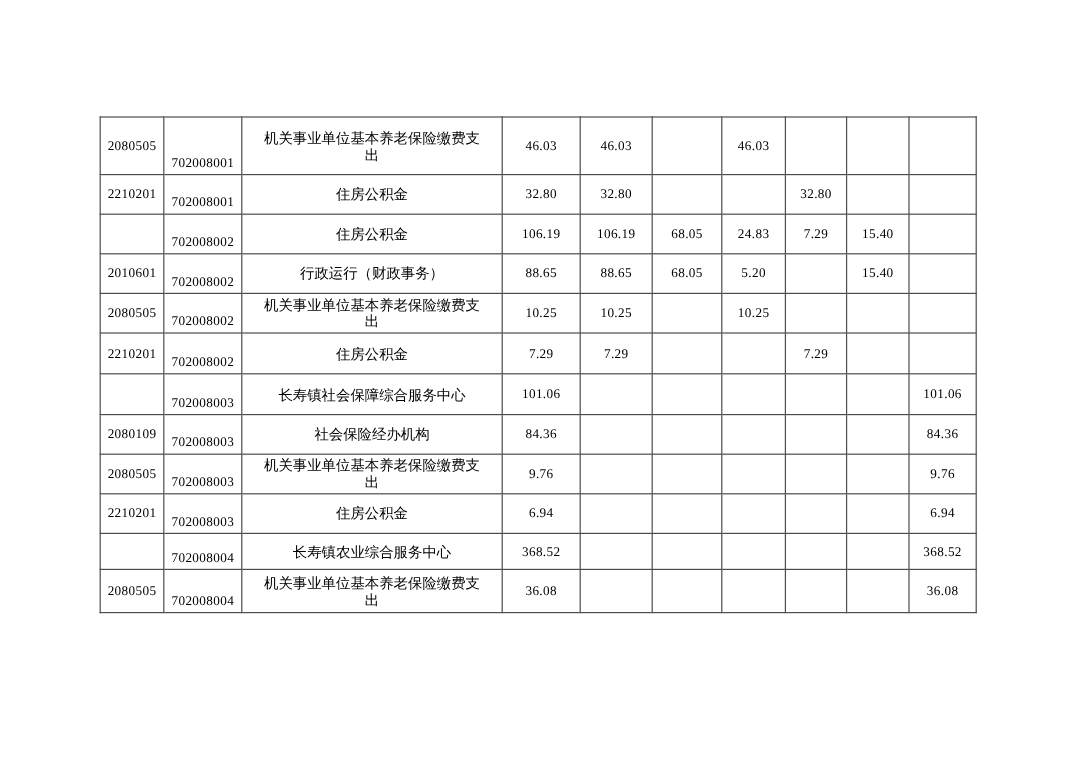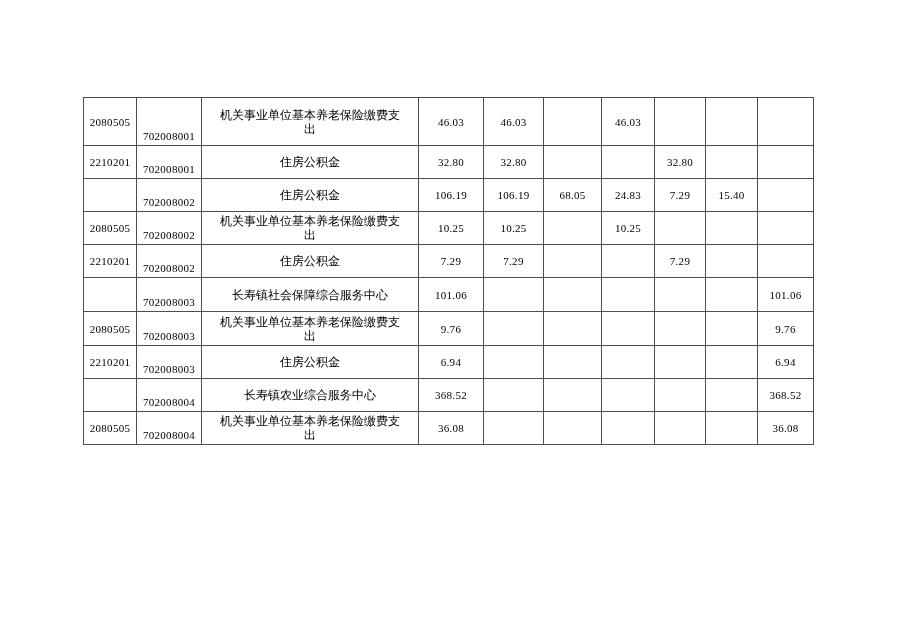--- a/index.html
+++ b/index.html
@@ -99,20 +99,32 @@
           <td class="col-3">住房公积金</td>
           <td class="col-4">106.19</td>
           <td class="col-5">106.19</td>
           <td class="col-6">68.05</td>
           <td class="col-7">24.83</td>
           <td class="col-8">7.29</td>
           <td class="col-9">15.40</td>
           <td class="col-10"></td>
         </tr>
         <tr>
+          <td class="col-1">2010601</td>
+          <td class="col-2">702008002</td>
+          <td class="col-3">行政运行（财政事务）</td>
+          <td class="col-4">88.65</td>
+          <td class="col-5">88.65</td>
+          <td class="col-6">68.05</td>
+          <td class="col-7">5.20</td>
+          <td class="col-8"></td>
+          <td class="col-9">15.40</td>
+          <td class="col-10"></td>
+        </tr>
+        <tr>
           <td class="col-1">2080505</td>
           <td class="col-2">702008002</td>
           <td class="col-3">机关事业单位基本养老保险缴费支出</td>
           <td class="col-4">10.25</td>
           <td class="col-5">10.25</td>
           <td class="col-6"></td>
           <td class="col-7">10.25</td>
           <td class="col-8"></td>
           <td class="col-9"></td>
           <td class="col-10"></td>
@@ -133,20 +145,32 @@
           <td class="col-1"></td>
           <td class="col-2">702008003</td>
           <td class="col-3">长寿镇社会保障综合服务中心</td>
           <td class="col-4">101.06</td>
           <td class="col-5"></td>
           <td class="col-6"></td>
           <td class="col-7"></td>
           <td class="col-8"></td>
           <td class="col-9"></td>
           <td class="col-10">101.06</td>
+        </tr>
+        <tr>
+          <td class="col-1">2080109</td>
+          <td class="col-2">702008003</td>
+          <td class="col-3">社会保险经办机构</td>
+          <td class="col-4">84.36</td>
+          <td class="col-5"></td>
+          <td class="col-6"></td>
+          <td class="col-7"></td>
+          <td class="col-8"></td>
+          <td class="col-9"></td>
+          <td class="col-10">84.36</td>
         </tr>
         <tr>
           <td class="col-1">2080505</td>
           <td class="col-2">702008003</td>
           <td class="col-3">机关事业单位基本养老保险缴费支出</td>
           <td class="col-4">9.76</td>
           <td class="col-5"></td>
           <td class="col-6"></td>
           <td class="col-7"></td>
           <td class="col-8"></td>

